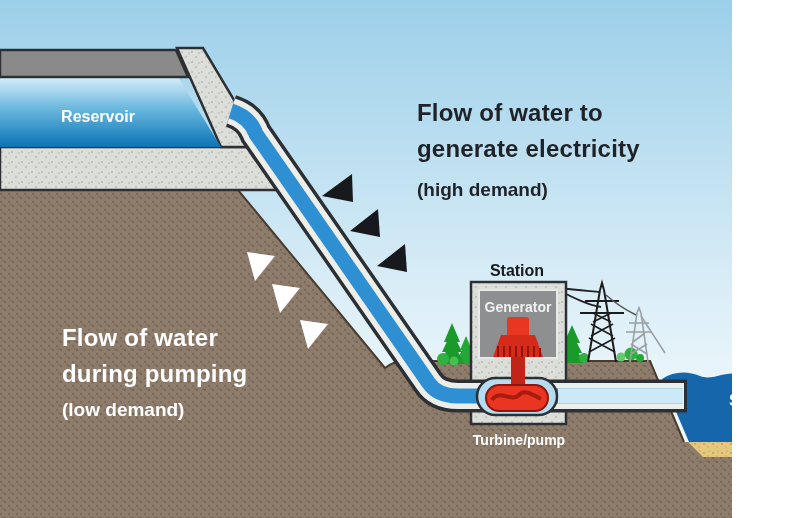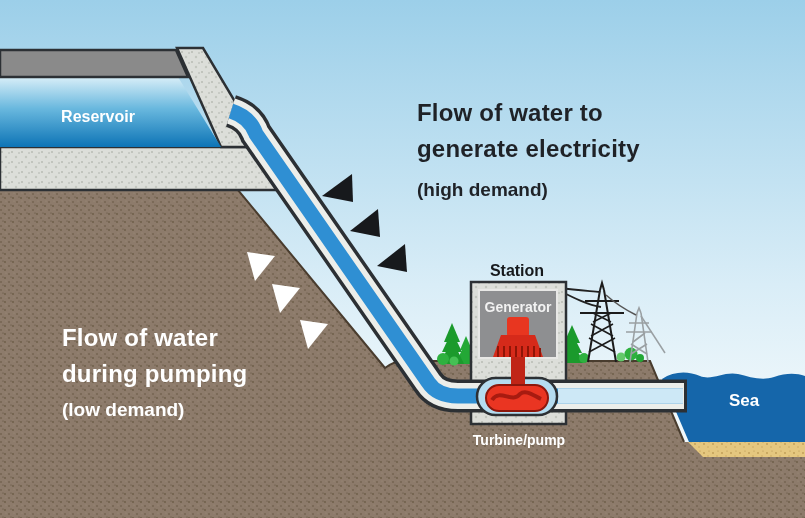--- a/index.html
+++ b/index.html
@@ -1,16 +1,16 @@
 <!DOCTYPE html>
 <html><head>
 <meta charset="utf-8">
 <style>
   html,body{margin:0;padding:0;background:#fff;}
-  .stage{position:relative;width:805px;height:518px;overflow:hidden;
+  .stage{position:relative;width:732px;height:518px;overflow:hidden;
          font-family:"Liberation Sans",sans-serif;}
   .stage svg{position:absolute;left:0;top:0;}
   .lbl{font-family:"Liberation Sans",sans-serif;font-weight:700;}
   .t24{font-size:24px;letter-spacing:.2px;}
   .t19{font-size:19px;}
   .t17{font-size:17px;}
   .t16{font-size:16px;}
   .t14{font-size:14px;}
 </style>
 </head>

